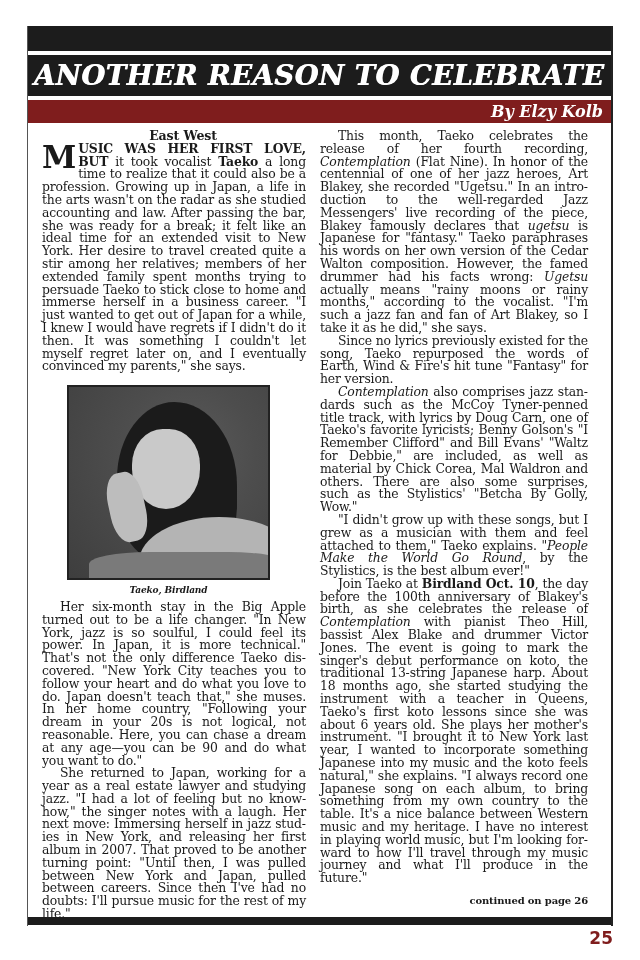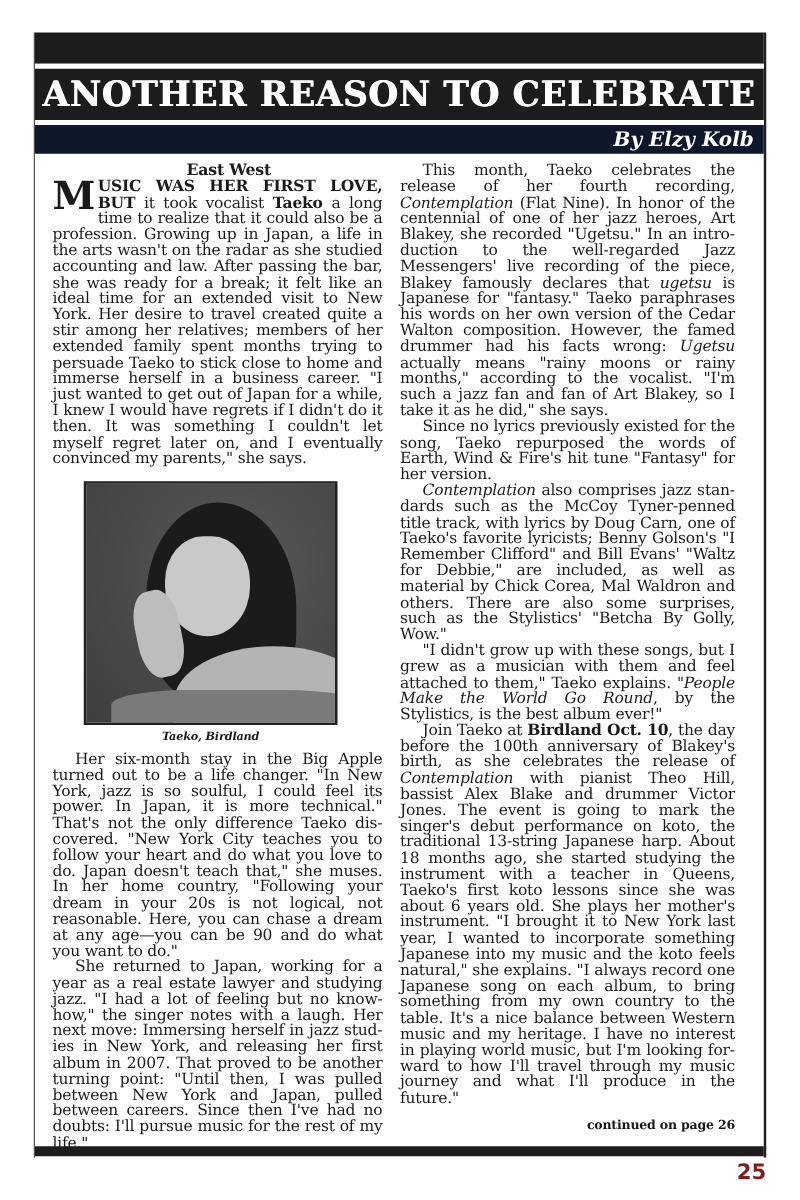--- a/index.html
+++ b/index.html
@@ -8,30 +8,30 @@
     font-family: "DejaVu Serif", "Liberation Serif", serif; color: #1a1a1a;
   }
   .frame {
     position: absolute; left: 27px; top: 26px; width: 586px; height: 900px;
     box-sizing: border-box; border-left: 1px solid #555; border-right: 2px solid #222;
   }
   .band-top { position: absolute; left: 0; top: 0; width: 100%; height: 25px; background: #1c1c1c; }
   .stripe1 { position: absolute; left: 0; top: 25px; width: 100%; height: 4px; background: #ffffff; }
   .band-title {
     position: absolute; left: 0; top: 29px; width: 100%; height: 41px; background: #1c1c1c;
-    display: flex; align-items: center; justify-content: center;
+    display: flex; align-items: center; justify-content: center; font-style: italic;
   }
   .title {
     color: #ffffff; font-family: "DejaVu Serif", serif; font-weight: bold;
     font-size: 28px; letter-spacing: 0.5px; white-space: nowrap;
     transform: scaleX(0.98); text-shadow: 0.6px 0 0 #fff;
   }
   .stripe2 { position: absolute; left: 0; top: 70px; width: 100%; height: 4px; background: #ffffff; }
   .band-byline {
-    position: absolute; left: 0; top: 74px; width: 100%; height: 23px; background: #0f172a;
+    position: absolute; left: 0; top: 74px; width: 100%; height: 23px; background: #7f1d1d;
     display: flex; align-items: center; justify-content: flex-end;
   }
   .byline {
     color: #ffffff; font-family: "DejaVu Serif", serif; font-style: italic; font-weight: bold;
     font-size: 16px; padding-right: 8px;
   }
   .content {
     position: absolute; left: 0; top: 97px; width: 100%; height: 958px;
   }
   .col {

